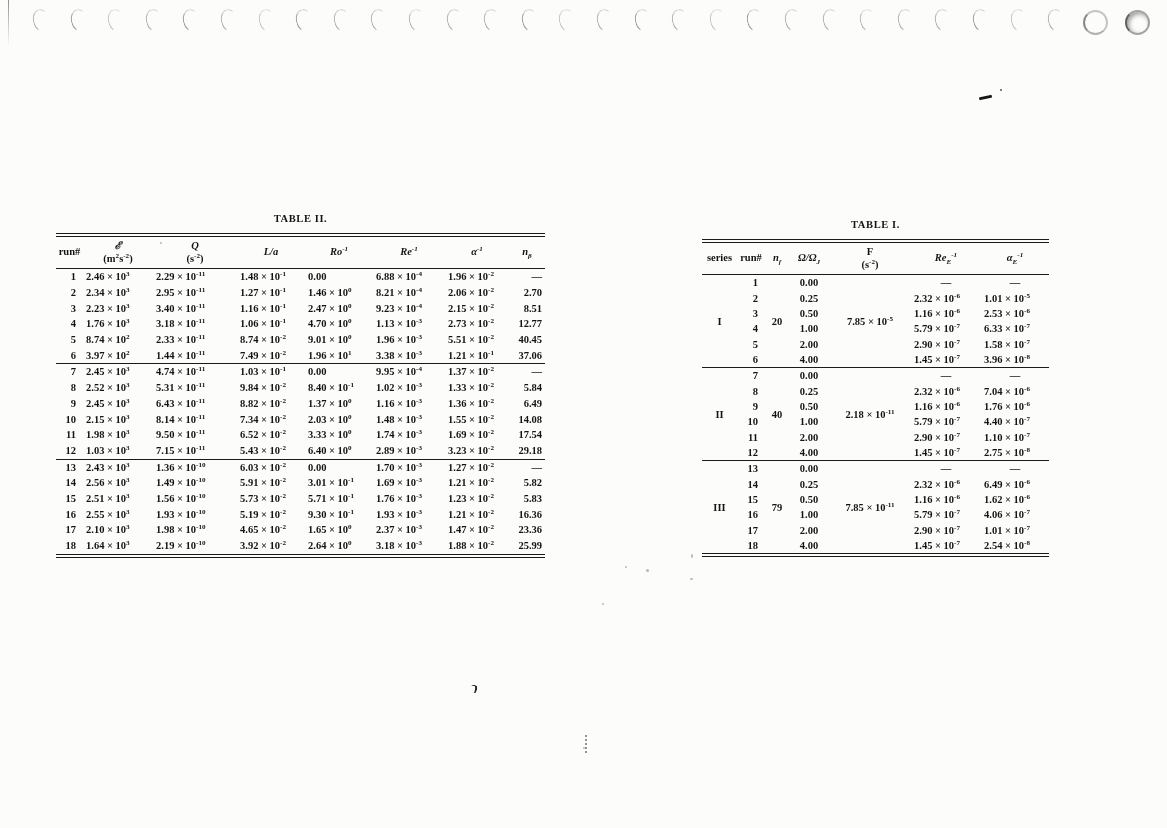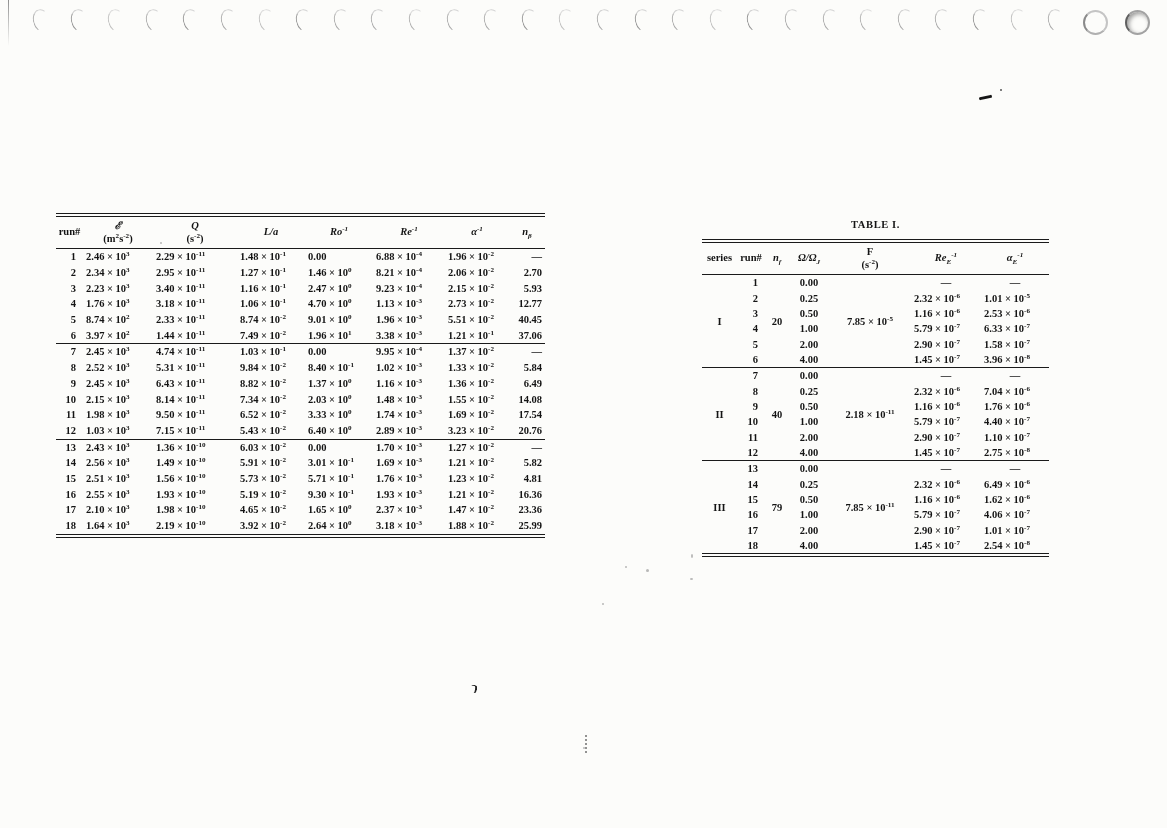--- a/index.html
+++ b/index.html
@@ -92,20 +92,21 @@
   <div class="vdots"></div>
   <div class="speck" style="left:160px;top:242px;width:2px;height:2px;"></div>
   <div class="speck" style="left:625px;top:566px;width:2px;height:2px;"></div>
   <div class="speck" style="left:646px;top:569px;width:3px;height:3px;"></div>
   <div class="speck" style="left:691px;top:554px;width:2px;height:4px;"></div>
   <div class="speck" style="left:690px;top:578px;width:3px;height:2px;"></div>
   <div class="speck" style="left:602px;top:603px;width:2px;height:2px;"></div>
   <div class="speck" style="left:583px;top:747px;width:2px;height:2px;"></div>
 
   <div class="tblwrap" id="t2" style="left:56px;top:213px;width:489px;">
+    <div class="tbl-title">TABLE II.</div>
     <table class="sci" id="t2-grid">
         <colgroup>
           <col style="width: 27px;">
           <col style="width: 70px;">
           <col style="width: 84px;">
           <col style="width: 68px;">
           <col style="width: 68px;">
           <col style="width: 72px;">
           <col style="width: 64px;">
           <col style="width: 36px;">
@@ -144,21 +145,21 @@
             <td class="nb">2.70</td>
           </tr>
           <tr>
             <td class="num">3</td>
             <td class="val">2.23 × 10<sup>3</sup></td>
             <td class="val">3.40 × 10<sup>-11</sup></td>
             <td class="val">1.16 × 10<sup>-1</sup></td>
             <td class="val">2.47 × 10<sup>0</sup></td>
             <td class="val">9.23 × 10<sup>-4</sup></td>
             <td class="val">2.15 × 10<sup>-2</sup></td>
-            <td class="nb">5.93</td>
+            <td class="nb">8.51</td>
           </tr>
           <tr>
             <td class="num">4</td>
             <td class="val">1.76 × 10<sup>3</sup></td>
             <td class="val">3.18 × 10<sup>-11</sup></td>
             <td class="val">1.06 × 10<sup>-1</sup></td>
             <td class="val">4.70 × 10<sup>0</sup></td>
             <td class="val">1.13 × 10<sup>-3</sup></td>
             <td class="val">2.73 × 10<sup>-2</sup></td>
             <td class="nb">12.77</td>
@@ -236,21 +237,21 @@
             <td class="nb">17.54</td>
           </tr>
           <tr>
             <td class="num">12</td>
             <td class="val">1.03 × 10<sup>3</sup></td>
             <td class="val">7.15 × 10<sup>-11</sup></td>
             <td class="val">5.43 × 10<sup>-2</sup></td>
             <td class="val">6.40 × 10<sup>0</sup></td>
             <td class="val">2.89 × 10<sup>-3</sup></td>
             <td class="val">3.23 × 10<sup>-2</sup></td>
-            <td class="nb">20.76</td>
+            <td class="nb">29.18</td>
           </tr>
         </tbody>
         <tbody class="grp">
           <tr>
             <td class="num">13</td>
             <td class="val">2.43 × 10<sup>3</sup></td>
             <td class="val">1.36 × 10<sup>-10</sup></td>
             <td class="val">6.03 × 10<sup>-2</sup></td>
             <td class="val">0.00</td>
             <td class="val">1.70 × 10<sup>-3</sup></td>
@@ -268,21 +269,21 @@
             <td class="nb">5.82</td>
           </tr>
           <tr>
             <td class="num">15</td>
             <td class="val">2.51 × 10<sup>3</sup></td>
             <td class="val">1.56 × 10<sup>-10</sup></td>
             <td class="val">5.73 × 10<sup>-2</sup></td>
             <td class="val">5.71 × 10<sup>-1</sup></td>
             <td class="val">1.76 × 10<sup>-3</sup></td>
             <td class="val">1.23 × 10<sup>-2</sup></td>
-            <td class="nb">4.81</td>
+            <td class="nb">5.83</td>
           </tr>
           <tr>
             <td class="num">16</td>
             <td class="val">2.55 × 10<sup>3</sup></td>
             <td class="val">1.93 × 10<sup>-10</sup></td>
             <td class="val">5.19 × 10<sup>-2</sup></td>
             <td class="val">9.30 × 10<sup>-1</sup></td>
             <td class="val">1.93 × 10<sup>-3</sup></td>
             <td class="val">1.21 × 10<sup>-2</sup></td>
             <td class="nb">16.36</td>

